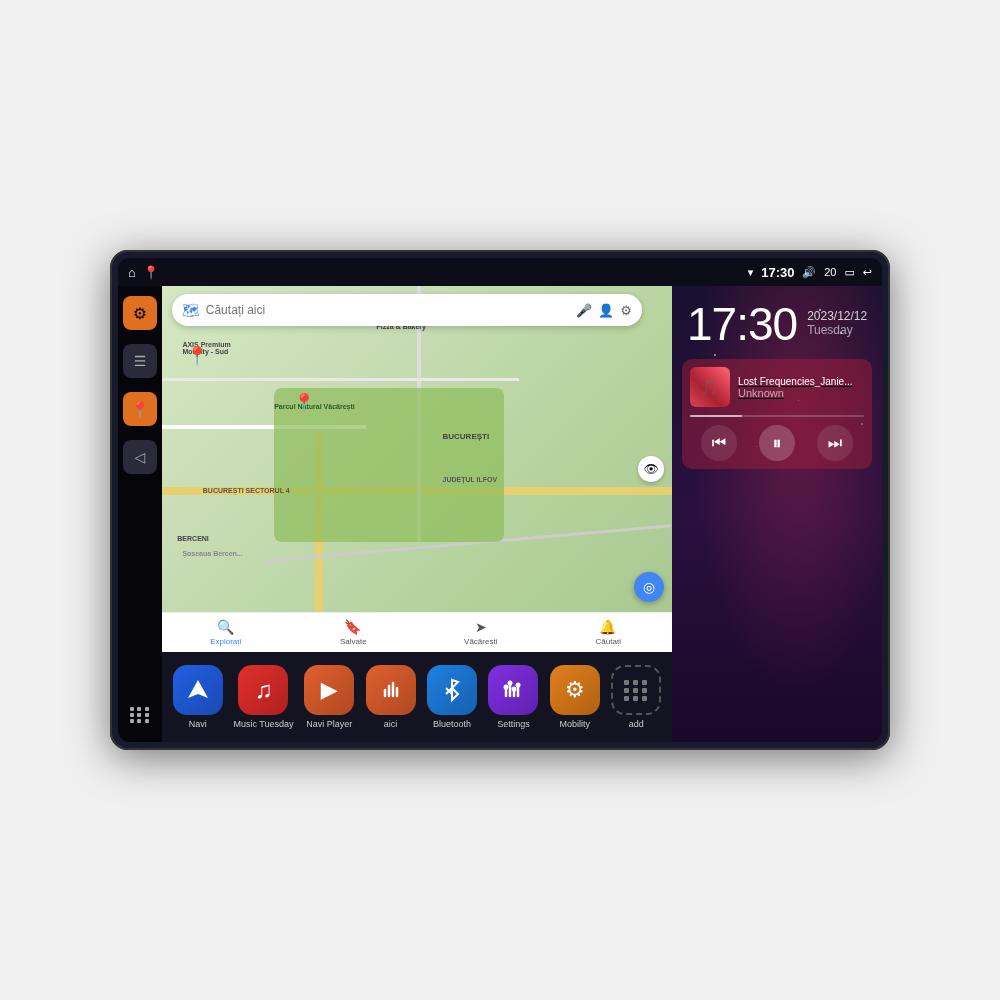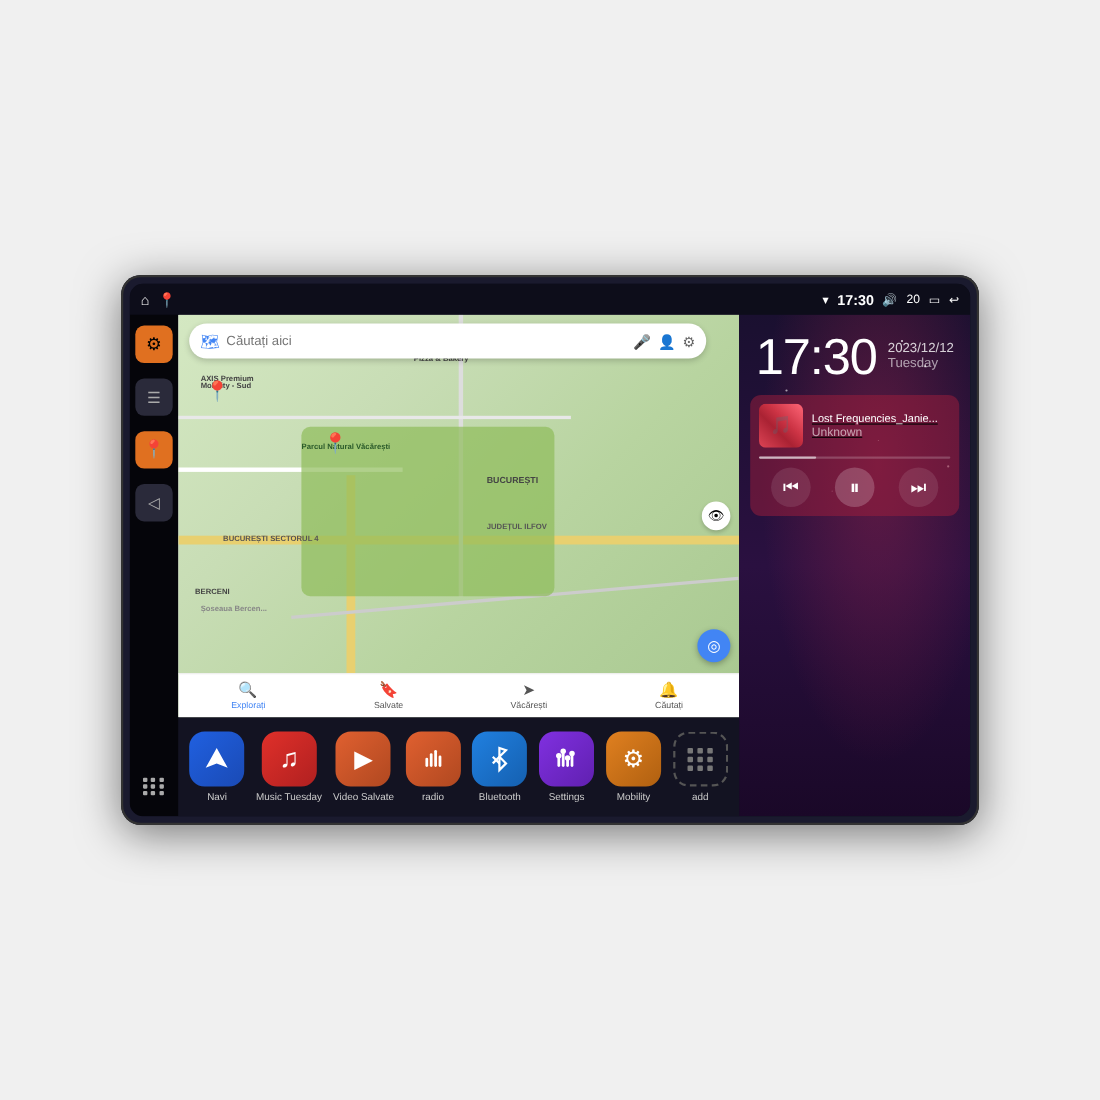--- a/index.html
+++ b/index.html
@@ -647,33 +647,33 @@
             <div class="app-icon-circle music">
               <span style="color:white;font-size:24px;">♫</span>
             </div>
             <span class="app-icon-label">Music Tuesday</span>
           </div>
 
           <div class="app-icon-item">
             <div class="app-icon-circle video">
               <span style="color:white;font-size:22px;">▶</span>
             </div>
-            <span class="app-icon-label">Video Salvate</span>
+            <span class="app-icon-label">Navi Player</span>
           </div>
 
           <div class="app-icon-item">
             <div class="app-icon-circle radio">
               <svg width="28" height="28" viewBox="0 0 28 28">
                 <line x1="8" y1="20" x2="8" y2="14" stroke="white" stroke-width="2.5" stroke-linecap="round"></line>
                 <line x1="12" y1="20" x2="12" y2="10" stroke="white" stroke-width="2.5" stroke-linecap="round"></line>
                 <line x1="16" y1="20" x2="16" y2="7" stroke="white" stroke-width="2.5" stroke-linecap="round"></line>
                 <line x1="20" y1="20" x2="20" y2="12" stroke="white" stroke-width="2.5" stroke-linecap="round"></line>
               </svg>
             </div>
-            <span class="app-icon-label">radio</span>
+            <span class="app-icon-label">aici</span>
           </div>
 
           <div class="app-icon-item">
             <div class="app-icon-circle bluetooth">
               <svg width="24" height="28" viewBox="0 0 24 28">
                 <path d="M12,4 L12,24 L18,18 L12,12 L18,6 Z" stroke="white" stroke-width="2" fill="none"></path>
                 <line x1="12" y1="12" x2="6" y2="18" stroke="white" stroke-width="2"></line>
                 <line x1="12" y1="18" x2="6" y2="12" stroke="white" stroke-width="2"></line>
               </svg>
             </div>

